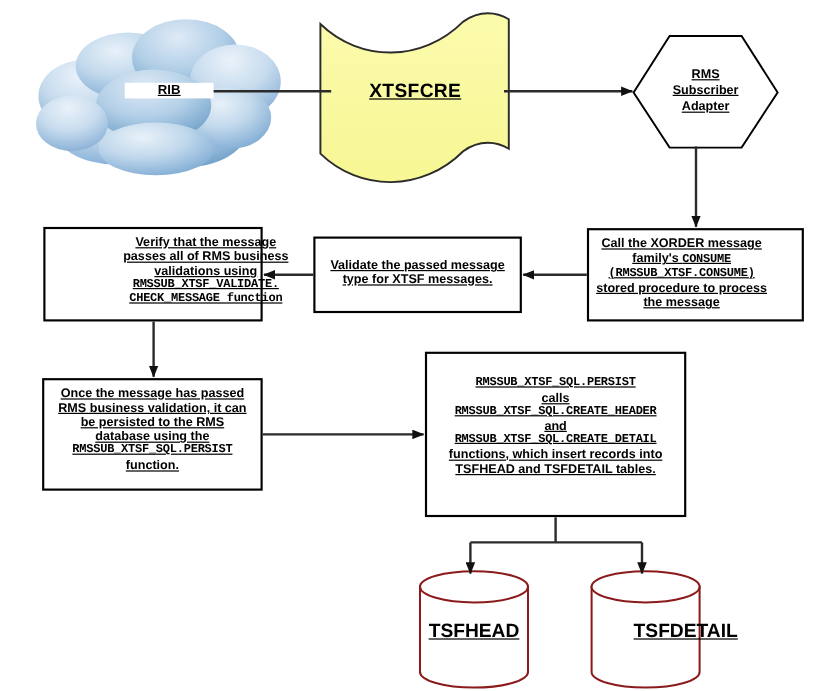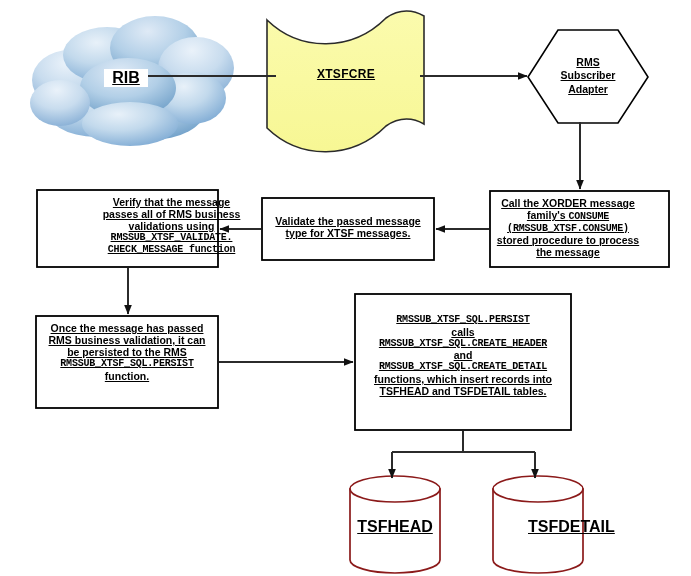--- a/index.html
+++ b/index.html
@@ -38,36 +38,36 @@
     font-weight: bold;
   }
   .mono {
     font-family: "Liberation Mono", monospace;
     font-size: 10px;
     font-weight: bold;
     letter-spacing: -0.2px;
   }
   .banner-label {
     font-family: "Liberation Sans", sans-serif;
-    font-size: 12px;
+    font-size: 16px;
     font-weight: bold;
     letter-spacing: 0.3px;
   }
   .hex-label {
     font-family: "Liberation Sans", sans-serif;
     font-size: 10.5px;
     font-weight: bold;
     line-height: 1.28;
   }
   .cloud-label {
     font-family: "Liberation Sans", sans-serif;
-    font-size: 16px;
+    font-size: 11px;
     font-weight: bold;
     background: #ffffff;
-    padding: 0 0;
+    padding: 0 15px;
   }
   .cyl-label {
     font-family: "Liberation Sans", sans-serif;
     font-size: 16px;
     font-weight: bold;
   }
   .line { display: block; }
 </style>
 </head>
 <body>
@@ -188,20 +188,21 @@
     <span class="line box-text">passes all of RMS business</span>
     <span class="line box-text">validations using</span>
     <span class="line mono">RMSSUB_XTSF_VALIDATE.</span>
     <span class="line mono">CHECK_MESSAGE function</span>
   </div>
 
   <div class="node-label" style="left:37px; top:322px; width:180px;">
     <span class="line box-text">Once the message has passed</span>
     <span class="line box-text">RMS business validation, it can</span>
     <span class="line box-text">be persisted to the RMS</span>
+    <span class="line box-text">database using the</span>
     <span class="line mono">RMSSUB_XTSF_SQL.PERSIST</span>
     <span class="line box-text">function.</span>
   </div>
 
   <div class="node-label" style="left:356px; top:314px; width:214px;">
     <span class="line mono">RMSSUB_XTSF_SQL.PERSIST</span>
     <span class="line box-text">calls</span>
     <span class="line mono">RMSSUB_XTSF_SQL.CREATE_HEADER</span>
     <span class="line box-text">and</span>
     <span class="line mono">RMSSUB_XTSF_SQL.CREATE_DETAIL</span>

